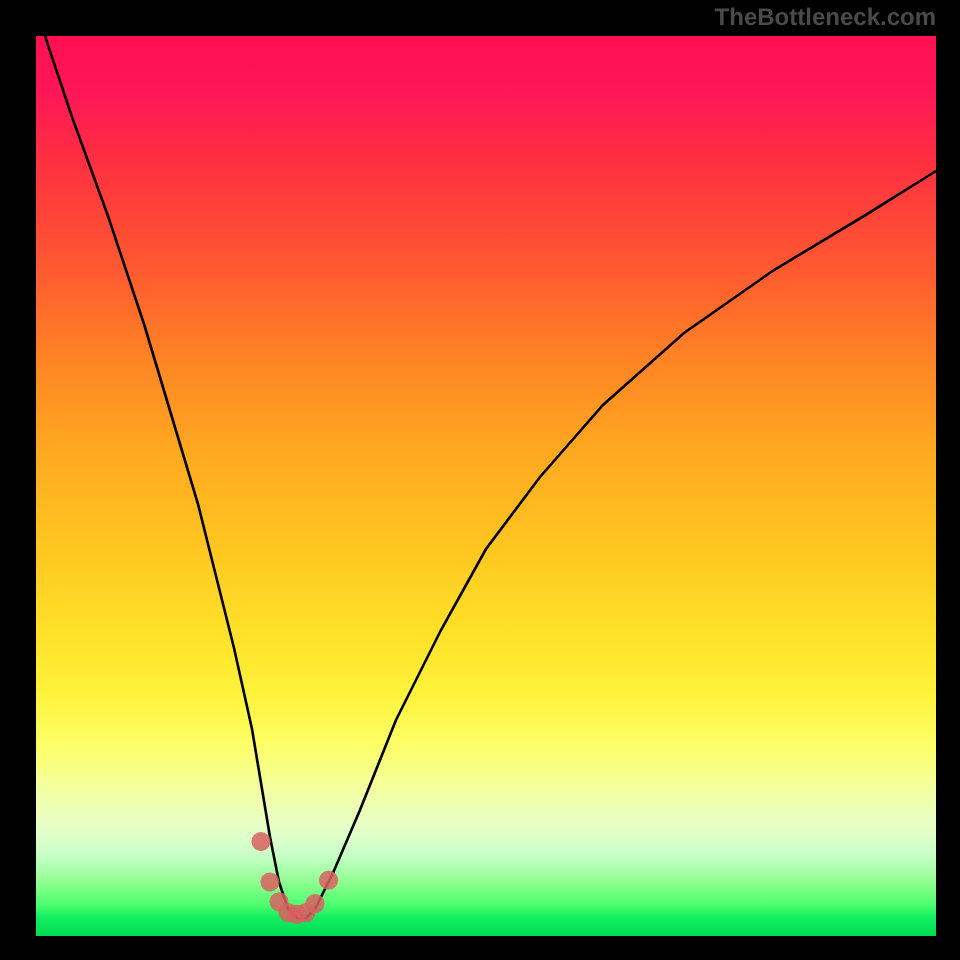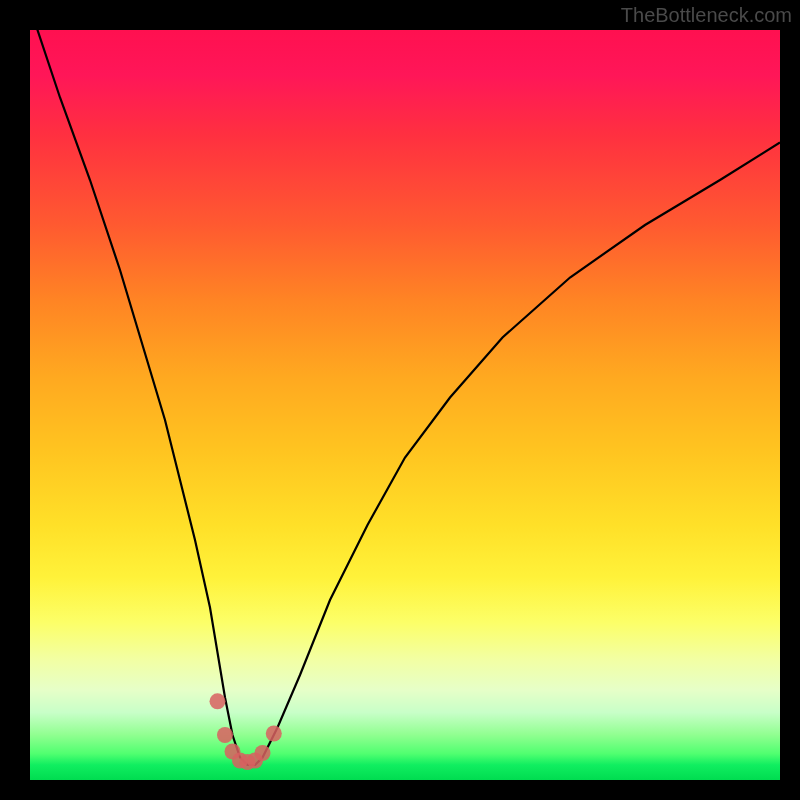--- a/index.html
+++ b/index.html
@@ -38,24 +38,24 @@
       #c8ffc8 91%,
       #90ff90 94%,
       #50ff70 96.5%,
       #10ee60 98%,
       #00dc50 100%
     );
   }
   .watermark {
     position: absolute;
     top: 4px;
-    right: 8px;
+    right: 20px;
     color: #4a4a4a;
     font-size: 20px;
-    font-weight: 400;
+    font-weight: 700;
     z-index: 3;
   }
   svg.curve {
     position: absolute;
     inset: 0;
     z-index: 2;
   }
   .dot {
     fill: #d86060;
     fill-opacity: 0.85;

